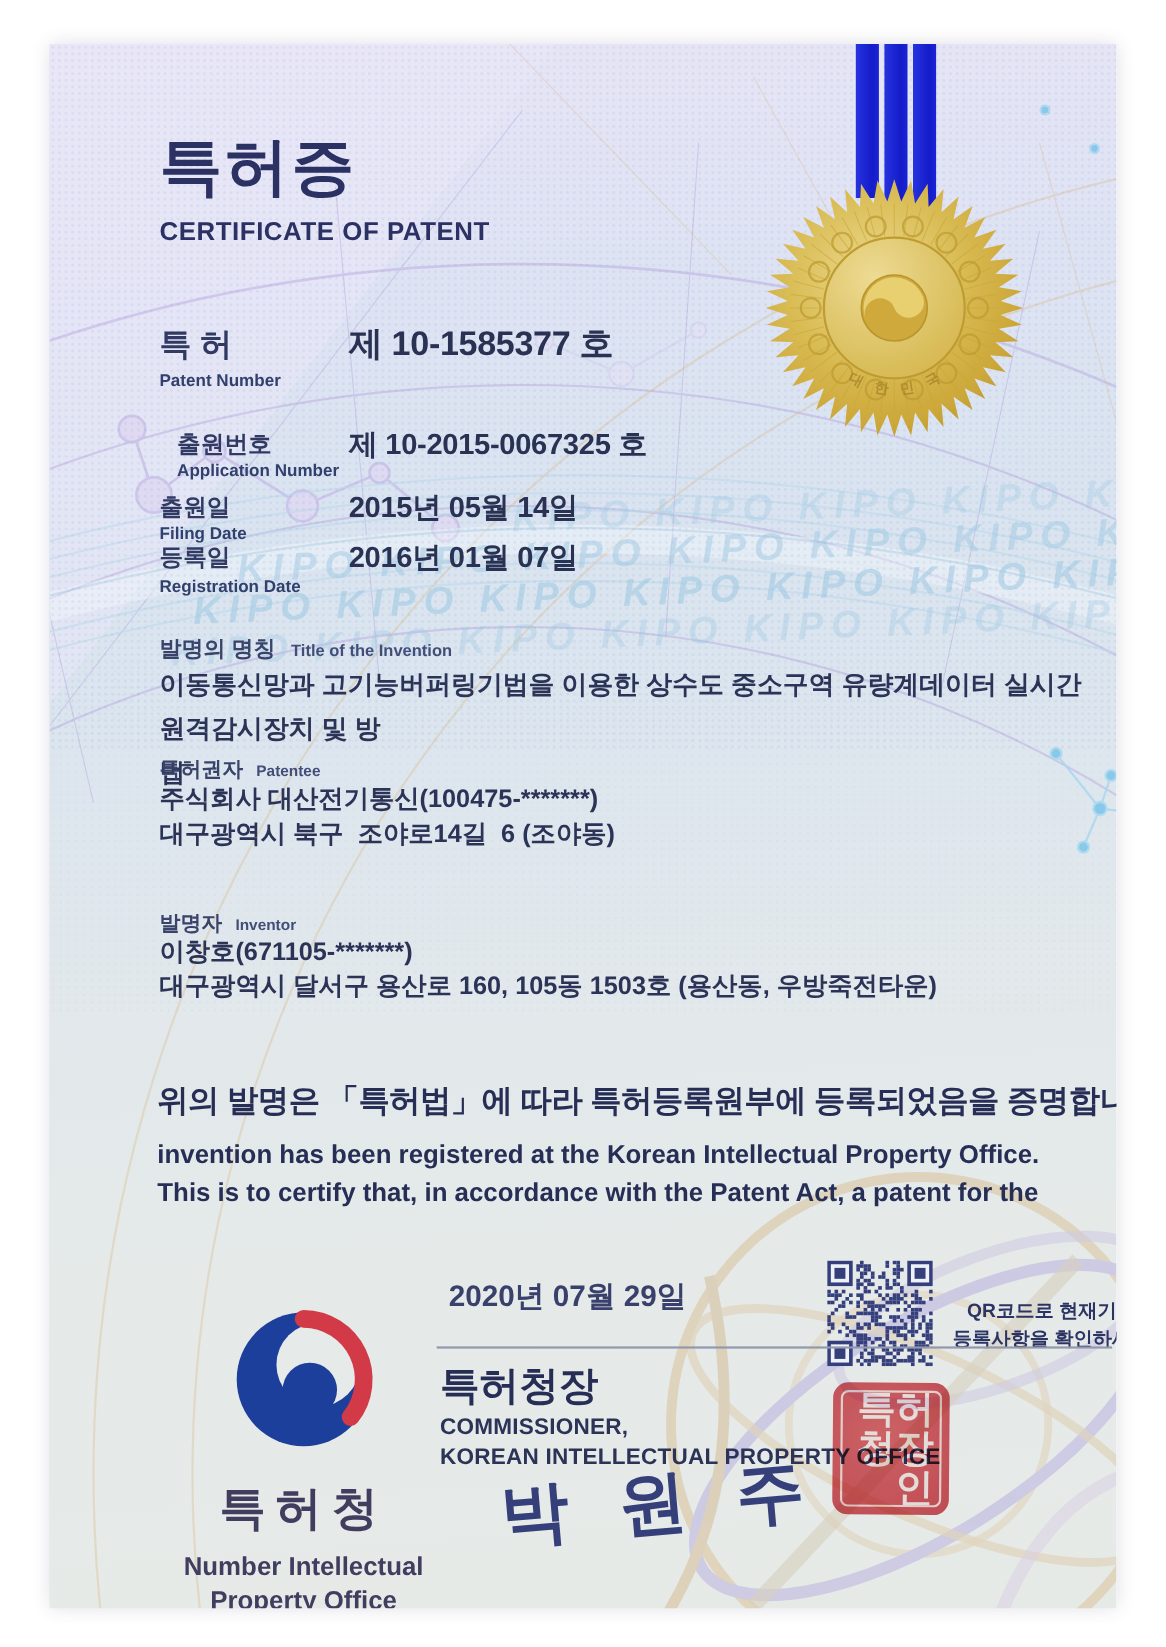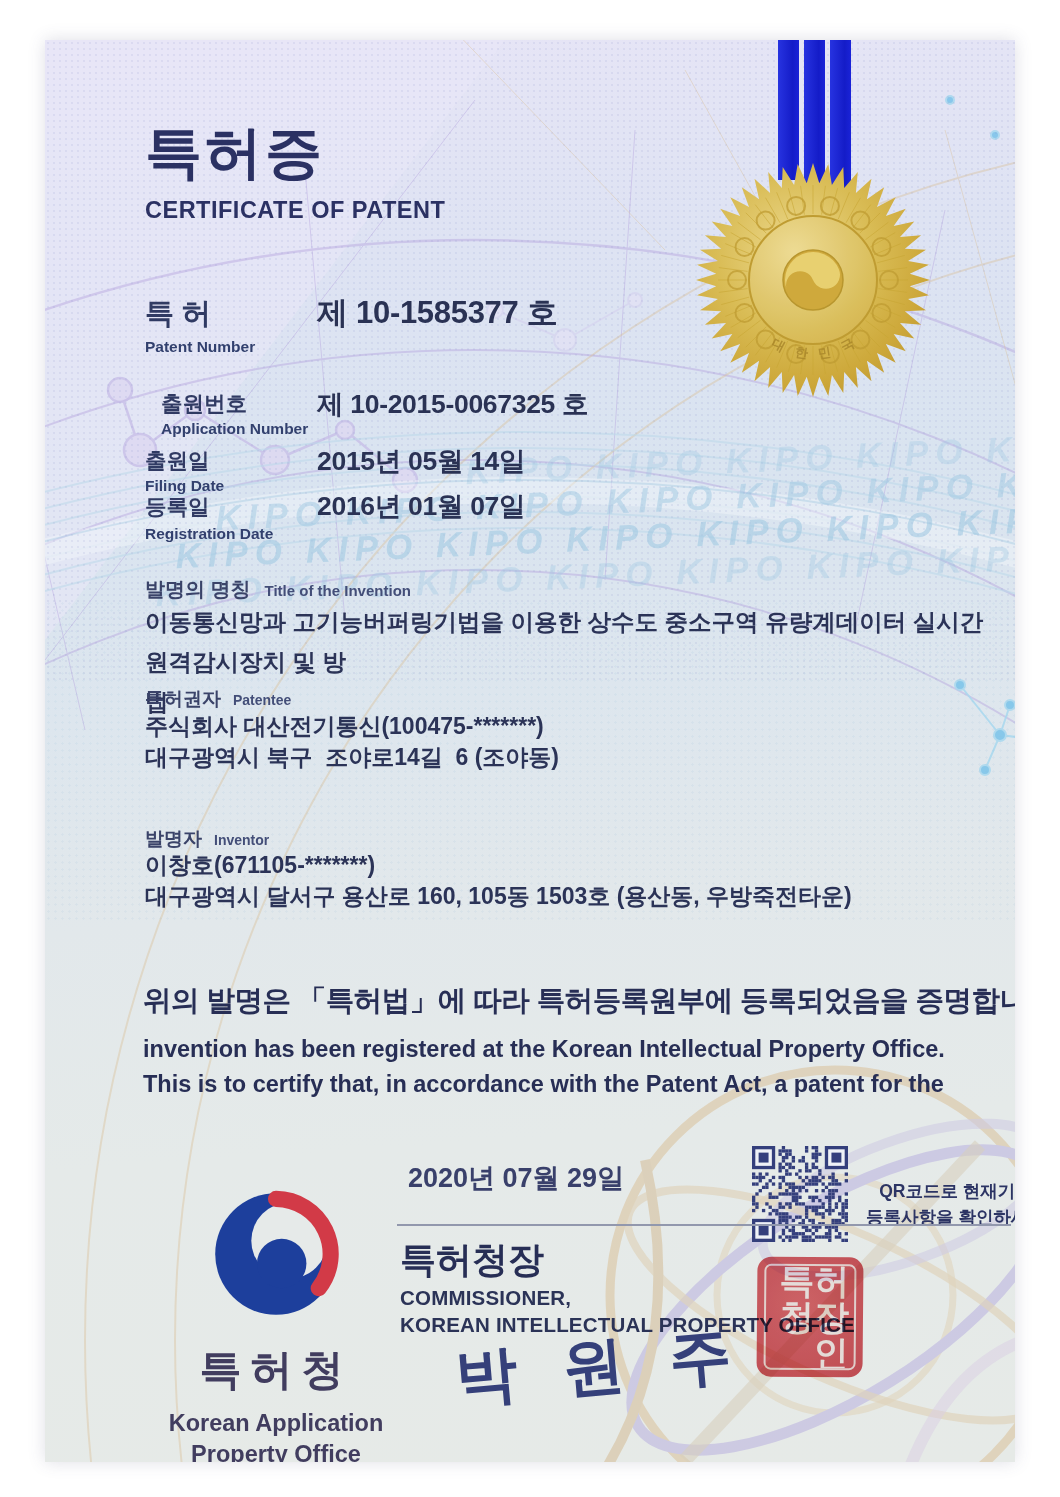--- a/index.html
+++ b/index.html
@@ -618,19 +618,19 @@
 
     <div class="logo-wrap">
       <svg width="152" height="152" viewBox="-80 -80 160 160">
         <circle r="64" fill="#1d3f9c"></circle>
         <circle cx="14" cy="-14" r="40" fill="#e6eae9"></circle>
         <circle cx="6" cy="10" r="26" fill="#1d3f9c"></circle>
         <path d="M 0 -58 A 58 58 0 0 1 45 36" fill="none" stroke="#d23a47" stroke-width="17" stroke-linecap="round"></path>
       </svg>
       <div class="logo-kr">특허청</div>
       <div class="logo-en">
-        <div>Korean Application</div>
+        <div>Number Intellectual</div>
         <div>Property Office</div>
       </div>
     </div>
 
   </div>
 </div>
 
 </body></html>

